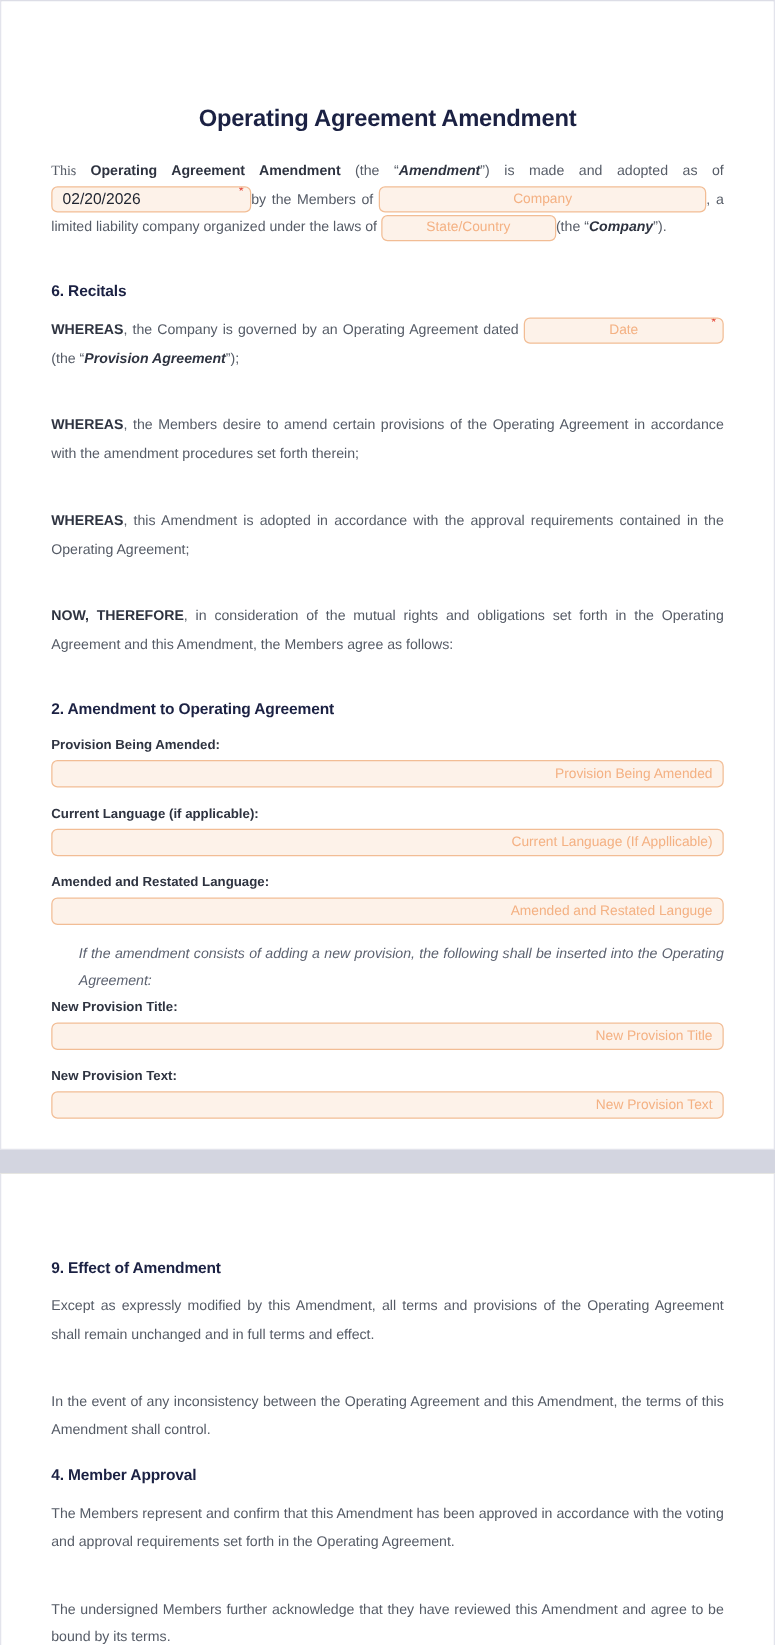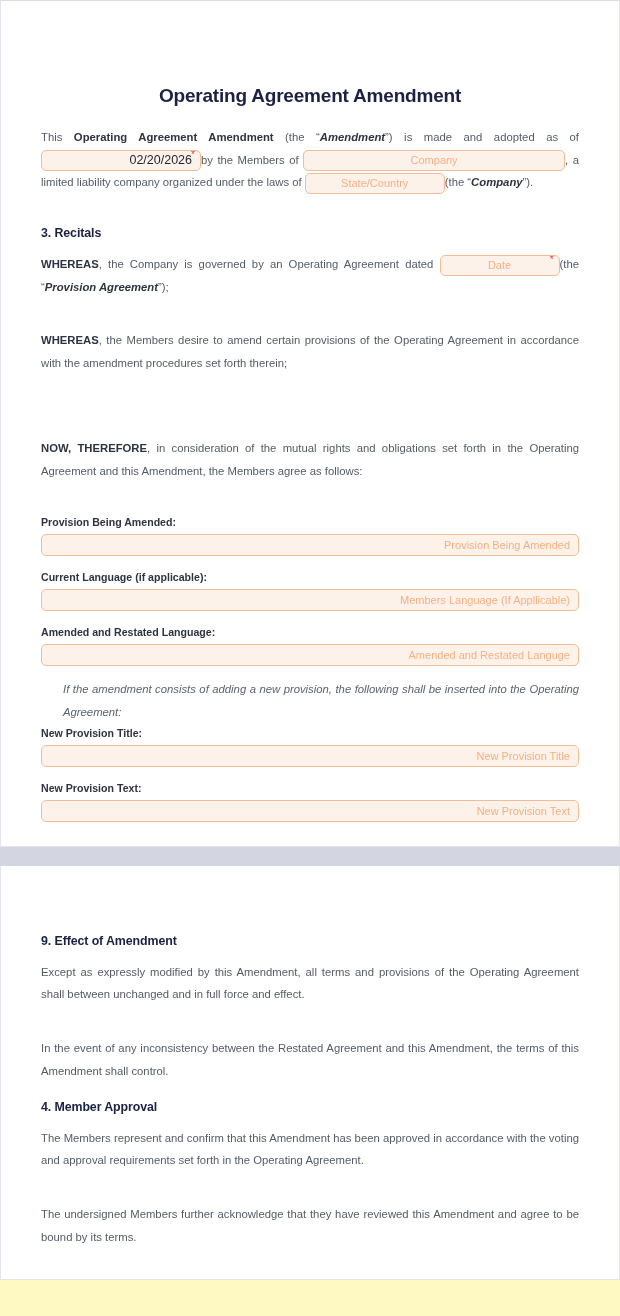--- a/index.html
+++ b/index.html
@@ -92,88 +92,90 @@
     text-align: center;
     color: #f4b183;
     font-size: 11px;
     padding: 0 8px;
     white-space: nowrap;
     overflow: hidden;
   }
   .field.filled {
     color: #1f2430;
     font-size: 12.5px;
-    text-align: right;
+    text-align: left;
     line-height: 19px;
   }
   .field .req {
     position: absolute;
     top: -1px;
     right: 5px;
     color: #e23b2e;
     font-size: 10px;
     line-height: 10px;
   }
 
   .field-date      { width: 160px; }
   .field-company   { width: 262px; }
   .field-state     { width: 140px; }
-  .field-dated     { width: 120px; }
+  .field-dated     { width: 160px; }
 
   .field-block {
     display: block;
     width: 100%;
     height: 22px;
     line-height: 20px;
     margin: 0 0 12px 0;
     text-align: right;
   }
   .field-block.last { margin-bottom: 0; }
 </style>
 </head>
 <body>
 
 <div class="doc-viewport">
 
   <div class="page page-one">
 
     <h1 class="doc-title">Operating Agreement Amendment</h1>
 
-    <p class="para"><span class="bi" style="font-style:normal;font-weight:normal;color:#555b66;">This </span><b>Operating Agreement Amendment</b><span> (the “</span><span class="bi">Amendment</span><span>”) is made and adopted as of</span>
+    <p class="para"><span class="bi" style="font-style:normal;font-weight:normal;color:#555b66;font-family:Liberation Serif, serif;">This </span><b>Operating Agreement Amendment</b><span> (the “</span><span class="bi">Amendment</span><span>”) is made and adopted as of</span>
       <span class="field filled field-date"><span>02/20/2026</span><span class="req">*</span></span><span>by the Members of</span>
       <span class="field field-company"><span>Company</span></span><span>, a limited liability company organized under the laws of</span>
       <span class="field field-state"><span>State/Country</span></span><span>(the “</span><span class="bi">Company</span><span>”).</span></p>
 
     <div class="spacer-lg"></div>
 
-    <h2 class="section">3. Recitals</h2>
+    <h2 class="section">6. Recitals</h2>
 
     <p class="para"><b>WHEREAS</b><span>, the Company is governed by an Operating Agreement dated</span>
       <span class="field field-dated"><span>Date</span><span class="req">*</span></span><span>(the “</span><span class="bi">Provision Agreement</span><span>”);</span></p>
 
     <div class="spacer-lg"></div>
 
     <p class="para"><b>WHEREAS</b><span>, the Members desire to amend certain provisions of the Operating Agreement in accordance with the amendment procedures set forth therein;</span></p>
 
     <div class="spacer-lg"></div>
 
+    <p class="para"><b>WHEREAS</b><span>, this Amendment is adopted in accordance with the approval requirements contained in the Operating Agreement;</span></p>
 
     <div class="spacer-lg"></div>
 
     <p class="para"><b>NOW, THEREFORE</b><span>, in consideration of the mutual rights and obligations set forth in the Operating Agreement and this Amendment, the Members agree as follows:</span></p>
 
     <div class="spacer-lg"></div>
 
+    <h2 class="section">2. Amendment to Operating Agreement</h2>
 
 
     <div class="field-label">Provision Being Amended:</div>
     <div class="field field-block"><span>Provision Being Amended</span></div>
 
     <div class="field-label">Current Language (if applicable):</div>
-    <div class="field field-block"><span>Members Language (If Appllicable)</span></div>
+    <div class="field field-block"><span>Current Language (If Appllicable)</span></div>
 
     <div class="field-label">Amended and Restated Language:</div>
     <div class="field field-block"><span>Amended and Restated Languge</span></div>
 
     <p class="para" style="font-style:italic;color:#5c6270;margin-left:22px;">If the amendment consists of adding a new provision, the following shall be inserted into the Operating Agreement:</p>
 
     <div class="field-label">New Provision Title:</div>
     <div class="field field-block"><span>New Provision Title</span></div>
 
     <div class="field-label">New Provision Text:</div>
@@ -182,25 +184,25 @@
   </div>
 
   <div class="page-break"></div>
 
   <div class="page page-two">
 
     <div class="spacer-lg"></div>
 
     <h2 class="section">9. Effect of Amendment</h2>
 
-    <p class="para">Except as expressly modified by this Amendment, all terms and provisions of the Operating Agreement shall between unchanged and in full force and effect.</p>
-
-    <div class="spacer-lg"></div>
-
-    <p class="para">In the event of any inconsistency between the Restated Agreement and this Amendment, the terms of this Amendment shall control.</p>
+    <p class="para">Except as expressly modified by this Amendment, all terms and provisions of the Operating Agreement shall remain unchanged and in full terms and effect.</p>
+
+    <div class="spacer-lg"></div>
+
+    <p class="para">In the event of any inconsistency between the Operating Agreement and this Amendment, the terms of this Amendment shall control.</p>
 
     <div class="spacer-md"></div>
 
     <h2 class="section">4. Member Approval</h2>
 
     <p class="para">The Members represent and confirm that this Amendment has been approved in accordance with the voting and approval requirements set forth in the Operating Agreement.</p>
 
     <div class="spacer-lg"></div>
 
     <p class="para">The undersigned Members further acknowledge that they have reviewed this Amendment and agree to be bound by its terms.</p>

